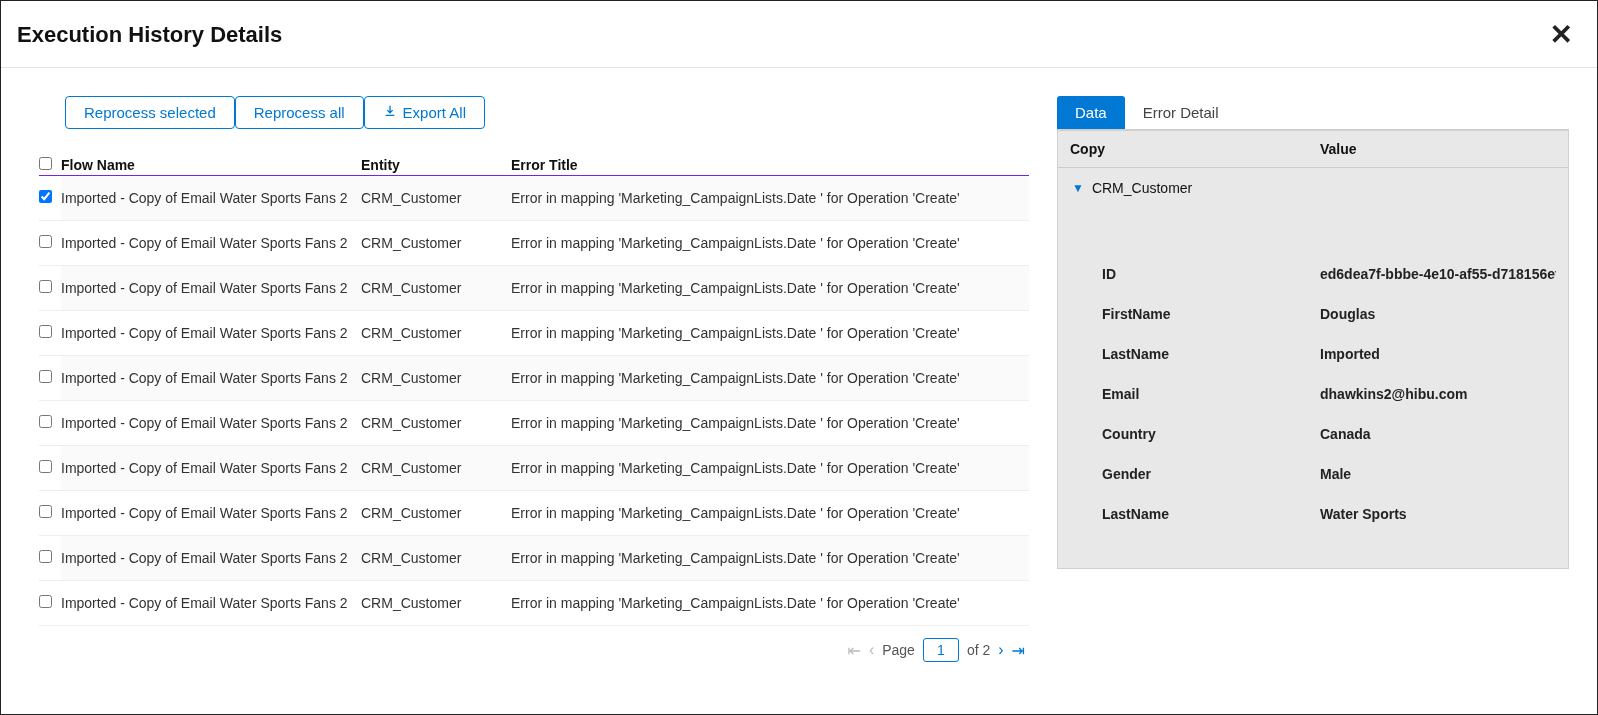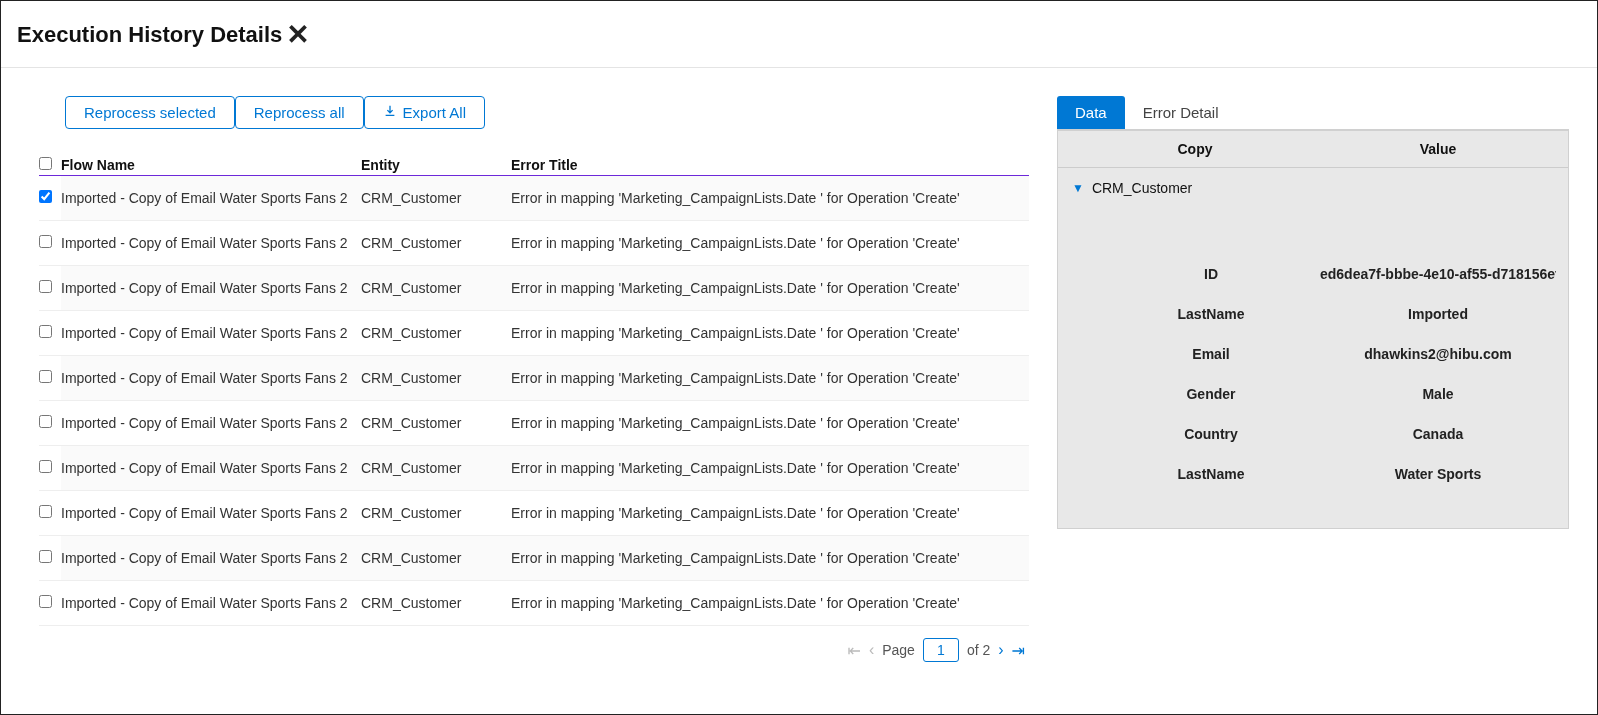--- a/index.html
+++ b/index.html
@@ -12,20 +12,21 @@
   .modal {
     border: 1px solid #222;
     width: 1598px;
     height: 715px;
     position: relative;
     display: flex;
     flex-direction: column;
   }
   .modal-header {
     display: flex;
+    justify-content: space-between;
     align-items: center;
     padding: 20px 20px 18px 16px;
     border-bottom: 1px solid #e4e4e4;
   }
   .modal-title {
     font-size: 22px;
     font-weight: 700;
     color: #111;
   }
   .close-btn {
@@ -46,21 +47,20 @@
     padding: 28px 28px 0 38px;
     display: flex;
     flex-direction: column;
     min-width: 0;
   }
   .right-panel {
     width: 540px;
     padding: 28px 28px 0 0;
     display: flex;
     flex-direction: column;
-    text-align: center;
   }
   .toolbar {
     display: flex;
     margin-bottom: 20px;
     padding-left: 26px;
   }
   .btn {
     border: 1px solid #0078d4;
     background: #fff;
     color: #0078d4;
@@ -315,34 +315,38 @@
         <div class="tree-row">
           <span class="tree-caret">▼</span>
           <span>CRM_Customer</span>
         </div>
         <div class="detail-rows" id="detail-rows">
             <div class="detail-row">
               <div class="col-name">ID</div>
               <div class="col-value">ed6dea7f-bbbe-4e10-af55-d718156ef969</div>
             </div>
             <div class="detail-row">
+              <div class="col-name">FirstName</div>
+              <div class="col-value">Douglas</div>
+            </div>
+            <div class="detail-row">
               <div class="col-name">LastName</div>
               <div class="col-value">Imported</div>
             </div>
             <div class="detail-row">
               <div class="col-name">Email</div>
               <div class="col-value">dhawkins2@hibu.com</div>
             </div>
             <div class="detail-row">
+              <div class="col-name">Country</div>
+              <div class="col-value">Canada</div>
+            </div>
+            <div class="detail-row">
               <div class="col-name">Gender</div>
               <div class="col-value">Male</div>
-            </div>
-            <div class="detail-row">
-              <div class="col-name">Country</div>
-              <div class="col-value">Canada</div>
             </div>
             <div class="detail-row">
               <div class="col-name">LastName</div>
               <div class="col-value">Water Sports</div>
             </div>
           </div>
       </div>
     </div>
 
   </div>

